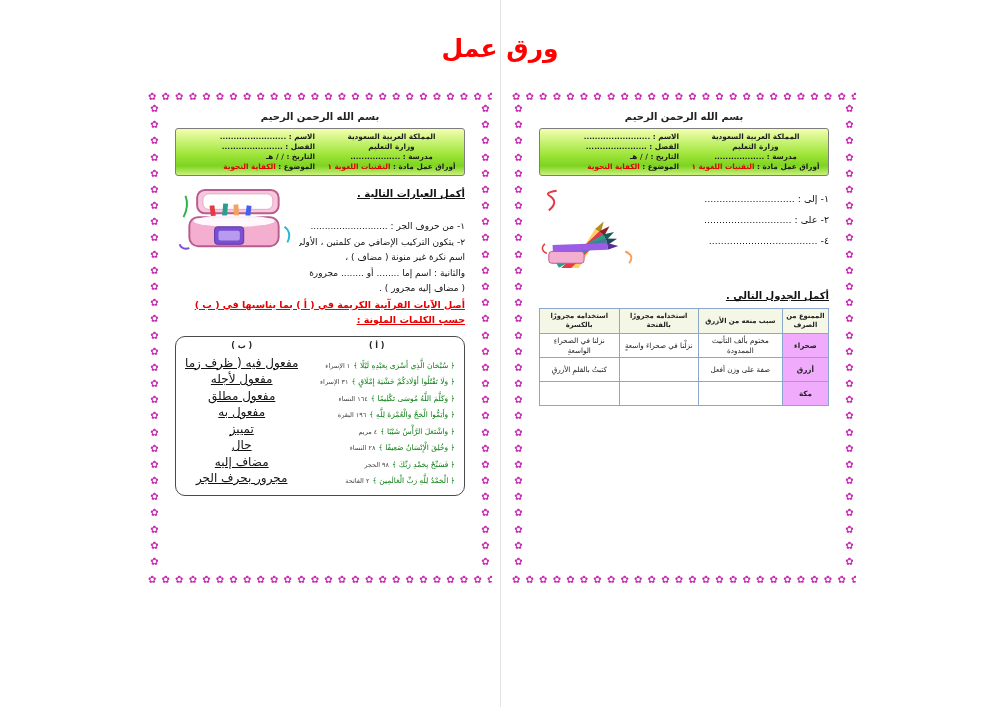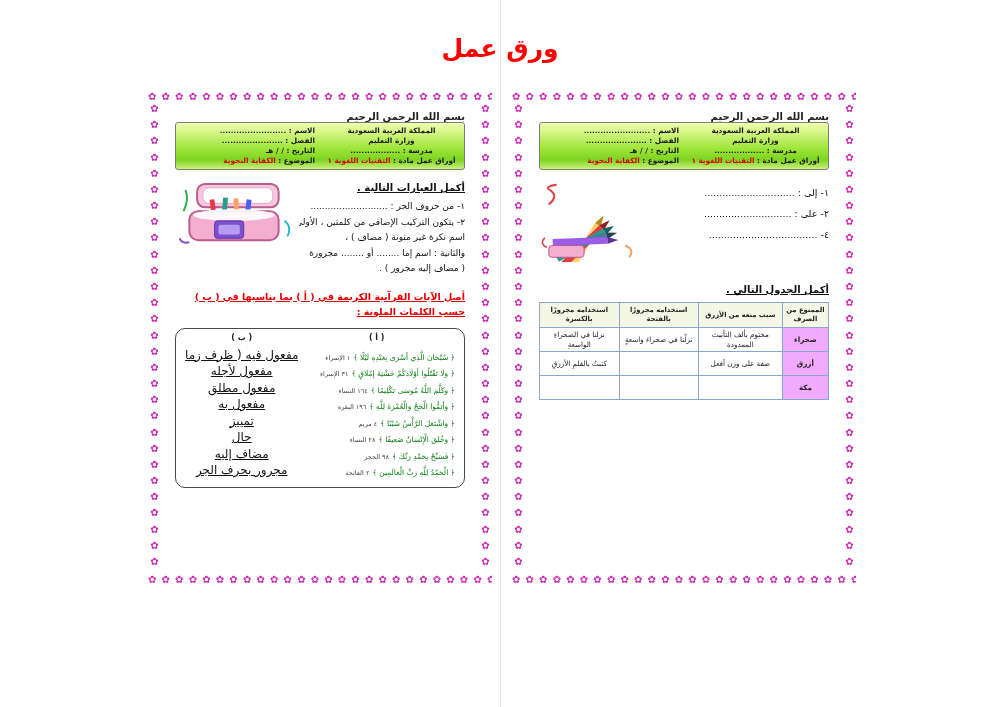--- a/index.html
+++ b/index.html
@@ -20,38 +20,38 @@
   .deco{color:#c82bb0;font-size:10px;letter-spacing:1px;overflow:hidden;
         white-space:nowrap;position:absolute;user-select:none;}
   .deco.top{top:0;left:0;right:0;height:13px;line-height:13px;}
   .deco.bottom{bottom:0;left:0;right:0;height:13px;line-height:13px;}
   .deco.left{left:0;top:13px;bottom:13px;width:13px;writing-mode:vertical-rl;line-height:13px;}
   .deco.right{right:0;top:13px;bottom:13px;width:13px;writing-mode:vertical-rl;line-height:13px;}
 
   .content{position:absolute;top:13px;bottom:13px;left:13px;right:13px;
            padding:6px 14px 0;direction:rtl;box-sizing:border-box;}
 
-  .bismillah{font-size:10px;font-weight:bold;color:#222;margin:2px 0 0;}
+  .bismillah{text-align:center;font-size:10px;font-weight:bold;color:#222;margin:2px 0 6px;}
 
   .hdr{border:1px solid #7d7d7d;border-radius:3px;height:48px;box-sizing:border-box;
        background:linear-gradient(180deg,#f2ffb0 0%,#9fe53a 55%,#7ed321 80%,#c9f17d 100%);
        display:flex;padding:3px 6px;font-weight:bold;color:#1a1a1a;}
   .hdr .col{flex:1;display:flex;flex-direction:column;justify-content:flex-end;}
   .hdr .col.a{text-align:center;}
   .hdr .col.b{text-align:right;padding-right:10px;}
   .hdr-field{font-size:7.3px;line-height:10px;white-space:nowrap;overflow:hidden;}
   .red{color:#dd0000;}
 
   .sec1{margin-top:12px;min-height:86px;}
   .clip{float:left;margin:0 6px 2px 0;}
-  .sec-heading{font-size:10px;font-weight:bold;text-decoration:underline;color:#111;margin:2px 0 6px;}
+  .sec-heading{font-size:10px;font-weight:bold;text-decoration:underline;color:#111;margin:2px 0 20px;}
   .body-line{font-size:9px;line-height:15.5px;color:#111;text-align:right;white-space:nowrap;overflow:hidden;}
 
   .red-heading{color:#e80000;font-weight:bold;text-decoration:underline;
-               font-size:9.5px;line-height:15px;margin-top:12px;text-align:right;}
+               font-size:9.5px;line-height:15px;text-align:right;}
 
   .match-box{margin-top:9px;border:1.5px solid #4a4a4a;border-radius:10px;
              padding:4px 9px 8px;display:flex;background:#fff;}
   .mcol-a{width:58%;}
   .mcol-b{width:42%;}
   .col-head{text-align:center;font-size:8px;font-weight:bold;color:#222;height:14px;}
   .verse-row{height:16.5px;line-height:16.5px;white-space:nowrap;overflow:hidden;text-align:right;}
   .verse{color:#0b7d12;font-size:7.5px;}
   .vref{color:#444;font-size:6.5px;margin-right:3px;}
   .term-row{height:16.5px;line-height:16.5px;font-size:12px;color:#111;

